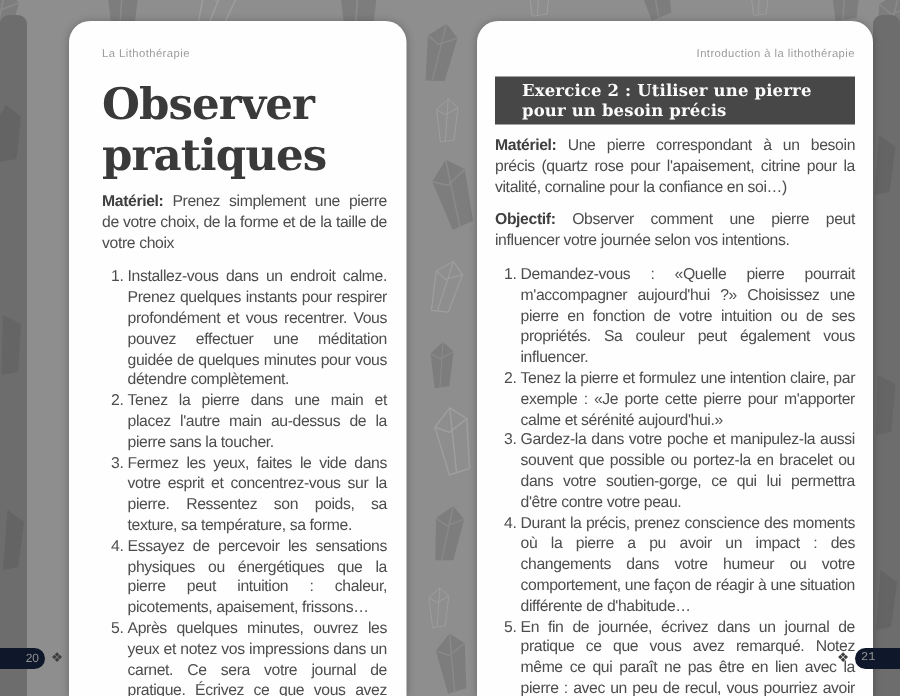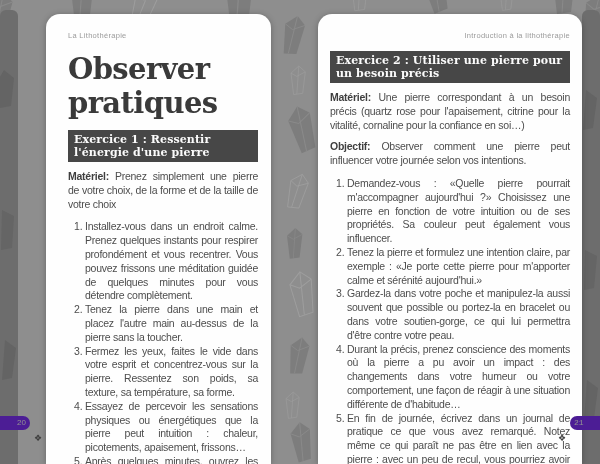--- a/index.html
+++ b/index.html
@@ -13,29 +13,29 @@
         box-shadow:0 1px 6px rgba(0,0,0,0.28);box-sizing:border-box;overflow:hidden;
         color:#4d4d4d;}
   .page-left{left:26px;width:225px;padding:17px 13px 0 22px;margin-left:20px;}
   .page-right{left:318px;width:264px;padding:17px 12px 0 12px;}
   .running-head{font-size:7.5px;color:#9b9b9b;letter-spacing:0.3px;height:9px;}
   .running-head.right{text-align:right;}
   .chapter-title{margin:12px 0 0 0;font-family:"DejaVu Serif",serif;font-weight:700;
                  font-size:29px;letter-spacing:-0.6px;color:#3a3a3a;line-height:34px;}
   .badge{display:inline-block;margin-top:10px;background:#474747;color:#fbfbfb;
          font-family:"DejaVu Serif",serif;font-weight:700;font-size:11px;
-         padding:3px 6px 3px 6px;letter-spacing:0.1px;}
+         padding:3px 6px 3px 18px;letter-spacing:0.1px;}
   .page-right .badge{margin-top:11px;}
   .para{margin:8px 0 0 0;font-size:10.5px;line-height:13.8px;letter-spacing:-0.25px;
         text-align:justify;}
   .para b{color:#3f3f3f;}
   .steps{margin:9px 0 0 0;padding:0 0 0 17px;font-size:10.5px;line-height:13.8px;
          letter-spacing:-0.25px;}
   .steps li{text-align:justify;margin:0;padding:0;}
-  .tab{position:absolute;top:416px;height:14px;width:30px;background:#4c1d95;}
+  .tab{position:absolute;top:432px;height:14px;width:30px;background:#0f172a;}
   .tab-left{left:0;border-radius:0 8px 8px 0;}
   .tab-right{right:0;border-radius:8px 0 0 8px;}
   .tab .num{display:block;font-size:8px;line-height:14px;color:#929292;}
   .tab-left .num{text-align:right;padding-right:4px;}
   .tab-right .num{text-align:left;padding-left:4px;font-family:Liberation Mono, monospace;}
   .orn{position:absolute;top:431px;font-size:9px;line-height:14px;color:#3e3e3e;}
   .orn-left{left:34px;}
   .orn-right{right:34px;}
 </style>
 </head>
@@ -88,27 +88,26 @@
     <svg width="18" height="454">
       <polygon points="4,80 15,88 11,118 1,120" fill="#646464"></polygon>
       <polygon points="3,240 15,246 12,278 2,280" fill="#656565"></polygon>
       <polygon points="5,370 16,378 12,408 2,410" fill="#646464"></polygon>
     </svg>
   </div>
 
   <div class="page page-left">
     <div class="running-head">La Lithothérapie</div>
     <h1 class="chapter-title">Observer pratiques</h1>
-    <div class="badge">Exercice 1 : Ressentir l'énergie d'une pierre</div>
     <p class="para">
       <b>Matériel:</b>
       <span>Prenez simplement une pierre de votre choix, de la forme et de la taille de votre choix</span>
     </p>
     <ol class="steps">
-      <li>Installez-vous dans un endroit calme. Prenez quelques instants pour respirer profondément et vous recentrer. Vous pouvez frissons une méditation guidée de quelques minutes pour vous détendre complètement.</li>
+      <li>Installez-vous dans un endroit calme. Prenez quelques instants pour respirer profondément et vous recentrer. Vous pouvez effectuer une méditation guidée de quelques minutes pour vous détendre complètement.</li>
       <li>Tenez la pierre dans une main et placez l'autre main au-dessus de la pierre sans la toucher.</li>
       <li>Fermez les yeux, faites le vide dans votre esprit et concentrez-vous sur la pierre. Ressentez son poids, sa texture, sa température, sa forme.</li>
       <li>Essayez de percevoir les sensations physiques ou énergétiques que la pierre peut intuition : chaleur, picotements, apaisement, frissons…</li>
       <li>Après quelques minutes, ouvrez les yeux et notez vos impressions dans un carnet. Ce sera votre journal de pratique. Écrivez ce que vous avez ressenti, les émotions ou pensées qui vous traversaient, etc. Ne jugez pas ce qui vient, notez simplement. Tout est juste.</li>
 
     </ol>
   </div>
 
   <div class="page page-right">
     <div class="running-head right">Introduction à la lithothérapie</div>

